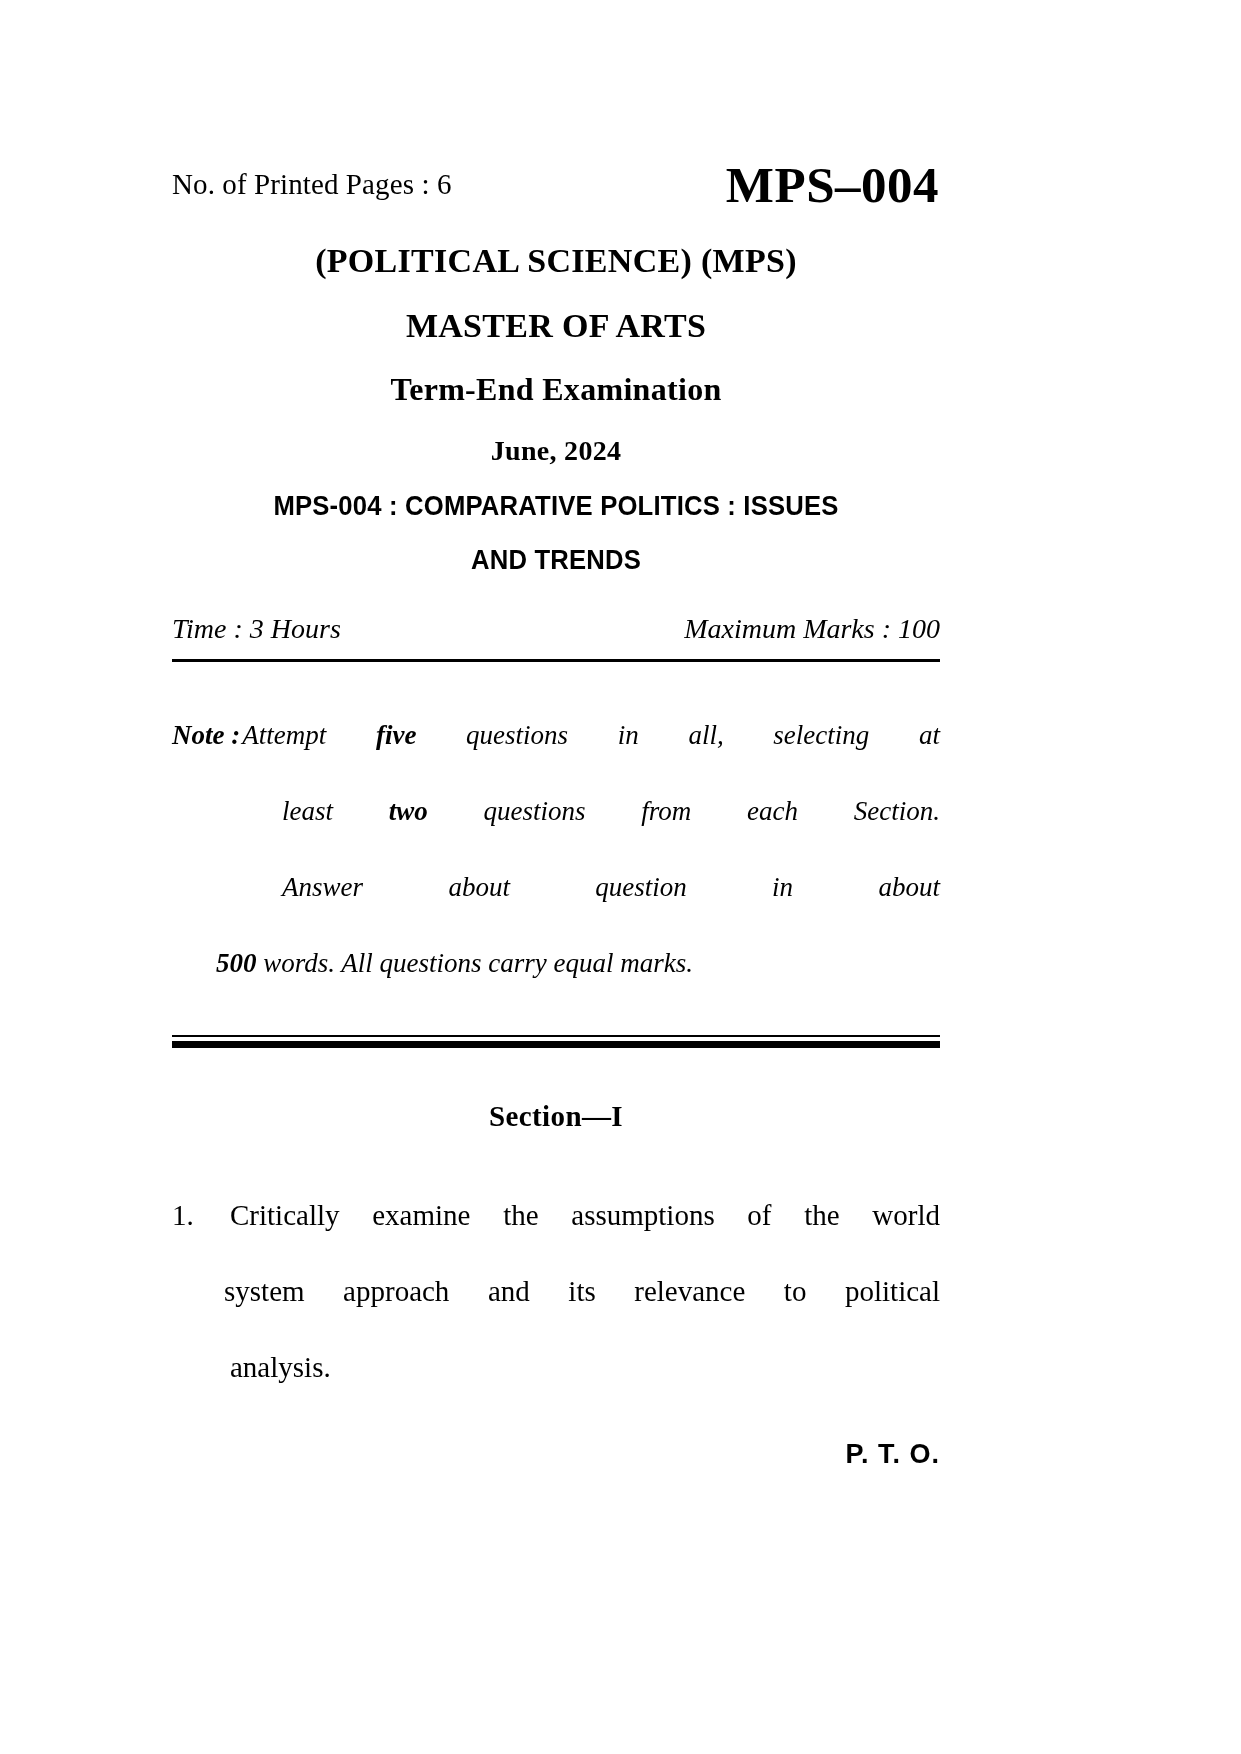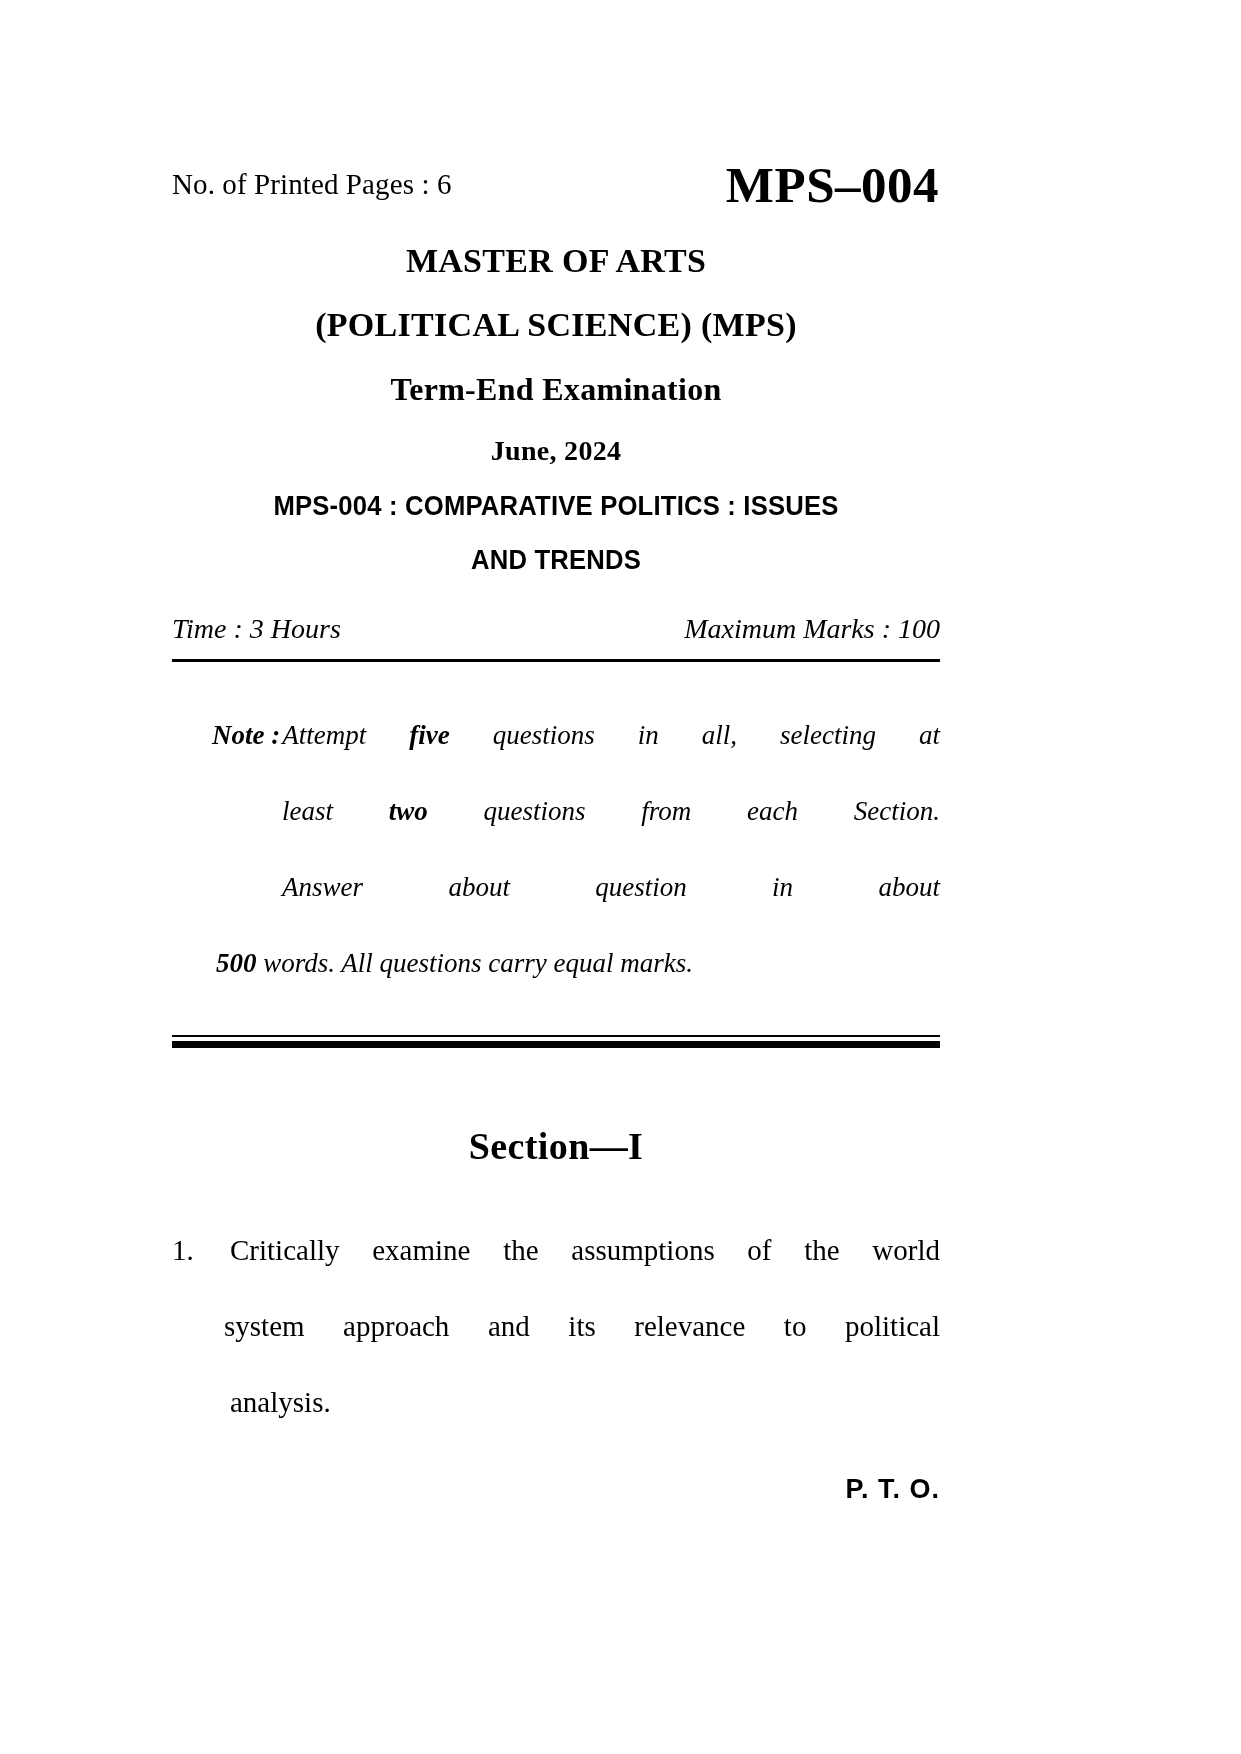--- a/index.html
+++ b/index.html
@@ -111,21 +111,20 @@
   .note-block {
     margin-top: 35px;
     font-family: "Liberation Serif", serif;
     font-style: italic;
     font-size: 27px;
     line-height: 76px;
   }
   .note-row {
     display: flex;
     align-items: flex-start;
-    margin-left: 40px;
   }
   .note-label {
     font-weight: bold;
     font-style: italic;
     white-space: nowrap;
     flex: 0 0 auto;
     padding-right: 2px;
   }
   .note-text {
     flex: 1 1 auto;
@@ -164,23 +163,23 @@
     height: 7px;
     background: #000;
     width: 100%;
   }
 
   
   .section-head {
     text-align: center;
     font-family: "Liberation Serif", serif;
     font-weight: bold;
-    font-size: 38px;
+    font-size: 29px;
     letter-spacing: 0.4px;
-    margin-top: 76px;
+    margin-top: 52px;
   }
 
   
   .q-block {
     margin-top: 44px;
     font-family: "Liberation Serif", serif;
     font-size: 29px;
     line-height: 76px;
   }
   .q-row {
@@ -222,22 +221,22 @@
 
 <div class="page">
   <div class="content">
 
     <div class="header-row">
       <div class="printed-pages">No. of Printed Pages : 6</div>
       <div class="course-code">MPS–004</div>
     </div>
 
     <div class="title-block">
+      <div class="title-line title-l2">(POLITICAL SCIENCE) (MPS)</div>
       <div class="title-line title-l1">MASTER OF ARTS</div>
-      <div class="title-line title-l2">(POLITICAL SCIENCE) (MPS)</div>
       <div class="title-line title-l3">Term-End Examination</div>
       <div class="title-line title-l4">June, 2024</div>
     </div>
 
     <div>
       <div class="subject subject-l1">MPS-004 : COMPARATIVE POLITICS : ISSUES</div>
       <div class="subject subject-l2">AND TRENDS</div>
     </div>
 
     <div class="timemarks">

